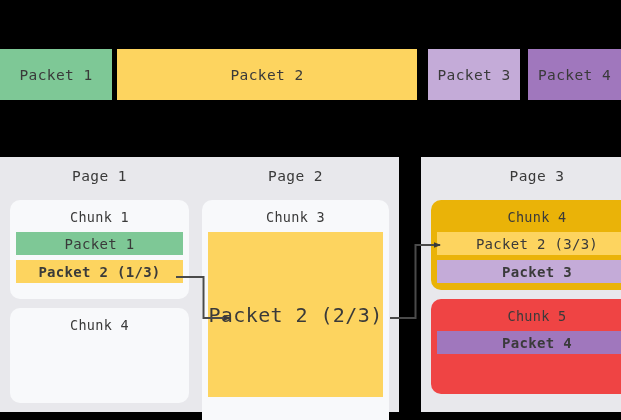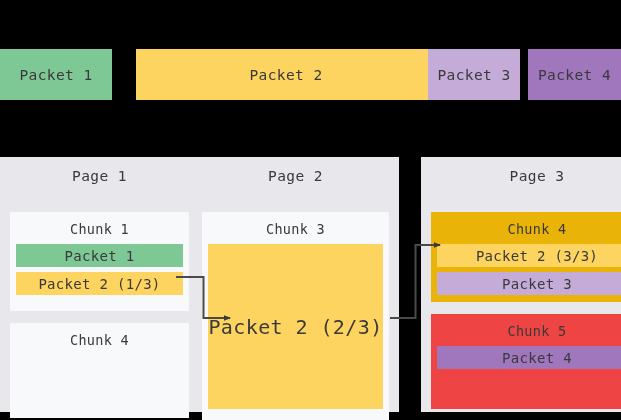--- a/index.html
+++ b/index.html
@@ -56,44 +56,45 @@
   .page-title {
     text-align: center;
     color: #3a3a3a;
     font-size: 14.5px;
     letter-spacing: 0.4px;
     padding-top: 11px;
     padding-bottom: 16px;
   }
   .chunk-box {
     background: #f8f9fb;
-    margin: 12px 10px 9px 10px;
+    margin: 0 10px 9px 10px;
     box-sizing: border-box;
     padding: 9px 6px 8px 6px;
     position: relative;
+    border-radius: 10px;
   }
   .chunk-title {
     text-align: center;
     color: #3a3a3a;
     font-size: 13.5px;
     letter-spacing: 0.3px;
     margin-bottom: 7px;
   }
   .packet-bar-row {
     height: 23px;
     display: flex;
     align-items: center;
     justify-content: center;
     color: #3a3a3a;
     font-size: 14px;
     letter-spacing: 0.3px;
     margin: 0 0 5px 0;
     white-space: nowrap;
   }
-  .packet-bar-row:last-child { margin-bottom: 0; }
+  .packet-bar-row:last-child { margin-bottom: 0; font-weight: bold; }
 
   .big-packet {
     display: flex;
     align-items: center;
     justify-content: center;
     color: #3a3a3a;
     font-size: 20px;
     letter-spacing: 0.4px;
     height: 165px;
     white-space: nowrap;
@@ -107,21 +108,21 @@
     width: 621px;
     height: 420px;
     pointer-events: none;
   }
 </style>
 </head>
 <body>
 
 <div id="packet-bar">
     <div class="packet-seg" style="left: 0px; width: 112px; background: rgb(126, 200, 150);">Packet 1</div>
-    <div class="packet-seg" style="left: 136px; width: 300px; background: rgb(253, 212, 95);">Packet 2</div>
+    <div class="packet-seg" style="left: 117px; width: 300px; background: rgb(253, 212, 95);">Packet 2</div>
     <div class="packet-seg" style="left: 428px; width: 92px; background: rgb(196, 171, 216);">Packet 3</div>
     <div class="packet-seg" style="left: 528px; width: 93px; background: rgb(160, 119, 189);">Packet 4</div>
   </div>
 
 <div id="pages-row">
     <div class="page-panel" style="left: 0px; width: 199px; background: rgb(232, 232, 236);">
       <div class="page-title">Page 1</div>
       <div class="chunk-box" style="height: 99px; background: rgb(248, 249, 251);">
         <div class="chunk-title">Chunk 1</div>
         <div class="packet-bar-row" style="background: rgb(126, 200, 150);">Packet 1</div>

